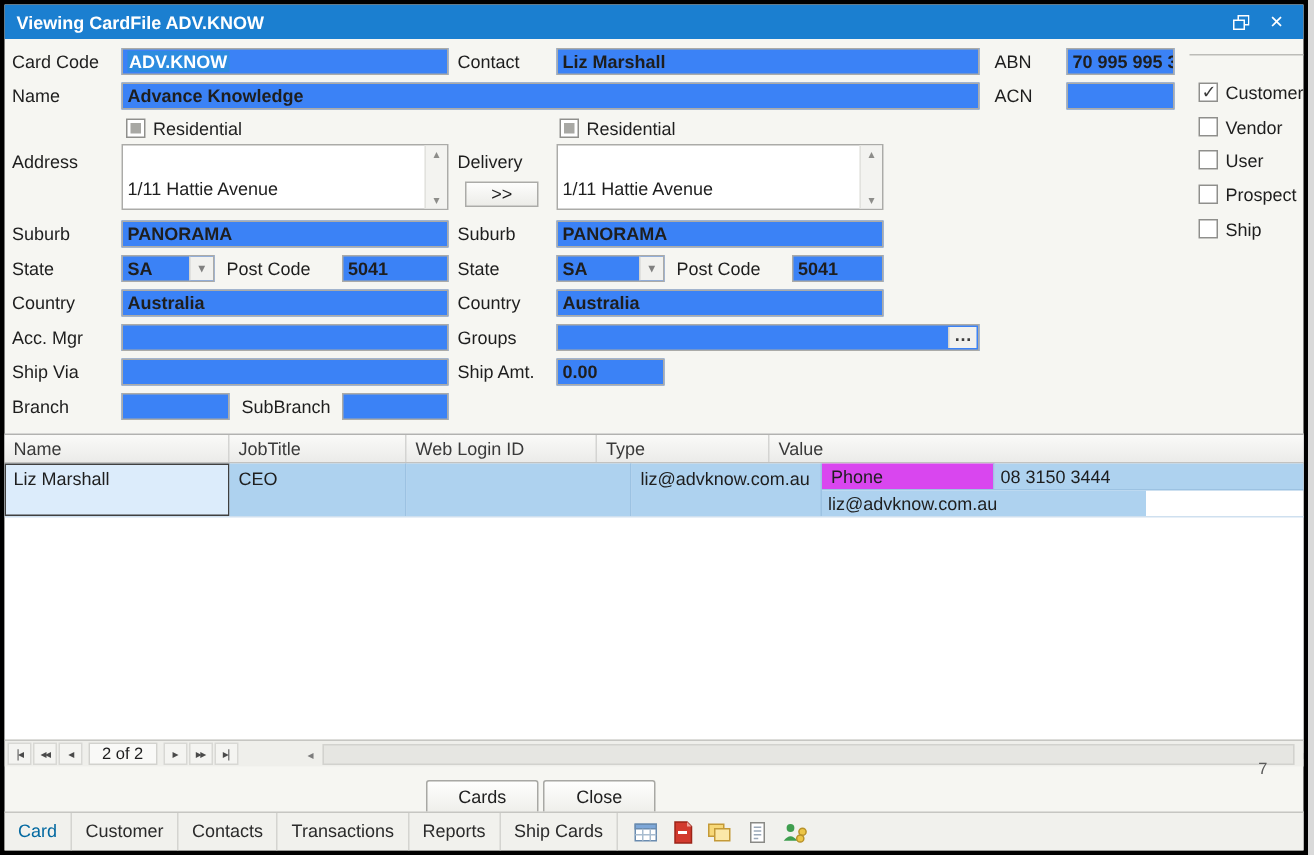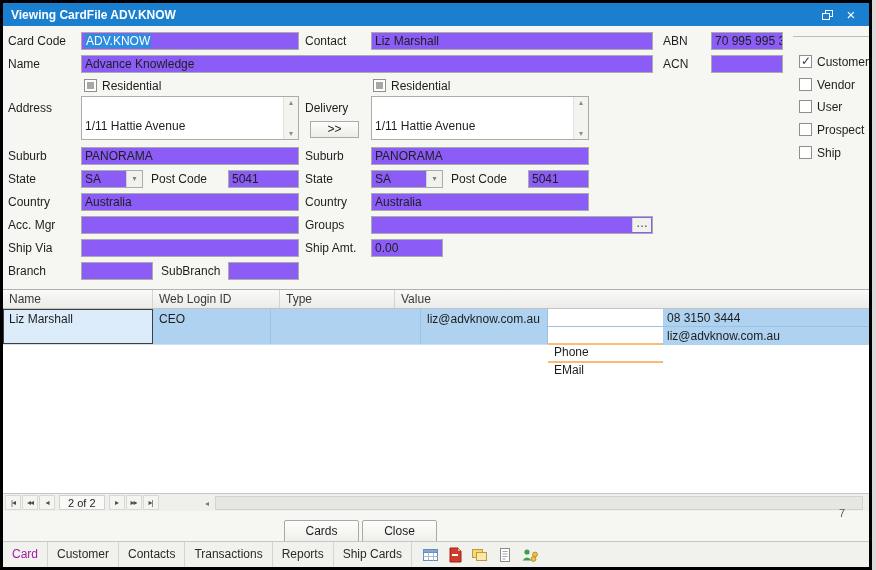--- a/index.html
+++ b/index.html
@@ -9,22 +9,22 @@
 
   
   .titlebar { position:absolute; left:0; top:0; right:0; height:23px; background:#1b7fd0;
               color:#fff; display:flex; align-items:center; padding:0 6px 0 8px; }
   .titlebar .title { font-weight:bold; font-size:12px; flex:1; }
   .tbtn { width:24px; height:19px; display:flex; align-items:center; justify-content:center;
           color:#fff; cursor:default; }
   .tbtn.close { font-size:15px; }
 
   .lbl { position:absolute; height:16px; line-height:16px; white-space:nowrap; }
-  .tbox { position:absolute; height:18px; background:#8b5cf6; border:1px solid #abab a8;
-          border:1px solid #ababa8; padding:1px 3px; line-height:14px; white-space:nowrap; overflow:hidden; }
+  .tbox { position:absolute; height:18px; background:#3b82f6; border:1px solid #abab a8;
+          border:1px solid #ababa8; padding:1px 3px; line-height:14px; white-space:nowrap; overflow:hidden;font-weight:bold; }
   .sel { background:#2d8ce0; color:#fff; padding:0 1px; }
   .num { text-align:left; }
 
   .mbox { position:absolute; height:44px; background:#fff; border:1px solid #ababa8; }
   .mtext { position:absolute; left:3px; top:2px; right:18px; line-height:14px;margin-top:20px; }
   .vscroll { position:absolute; top:0; right:0; bottom:0; width:15px; background:#f3f3f0;
              border-left:1px solid #e2e2de; display:flex; flex-direction:column;
              justify-content:space-between; align-items:center; }
   .sarr { font-size:8px; color:#8d8d8a; height:11px; line-height:11px; }
 
@@ -51,21 +51,21 @@
           border-top:1px solid #b2b2b0; }
   .ghead { display:flex; height:19px; background:linear-gradient(#fafaf8,#ebebe9);
            border-bottom:1px solid #c2c2c0; }
   .gh { border-right:1px solid #d4d4d2; padding:2px 0 0 6px; color:#3a3a3a; overflow:hidden; }
   .grow { display:flex; height:36px; border-bottom:1px solid #cfe0ef; }
   .gc { background:#aed2ef; border-right:1px solid #9cc2e2; padding:3px 0 0 6px; overflow:hidden; }
   .gc.focus { background:#dcecfb; border:1px solid #3f3f3f; padding:2px 0 0 5px; }
   .gdet { display:flex; flex-direction:column; }
   .drow { display:flex; height:18px; }
   .drow.first { border-bottom:1px solid #9cc2e2; }
-  .dtype { width:115px; background:#fdba74; border-right:1px solid #9cc2e2; padding:2px 0 0 6px;margin-top:34px; }
+  .dtype { width:115px; background:#d946ef; border-right:1px solid #9cc2e2; padding:2px 0 0 6px; }
   .dval { width:216px; background:#aed2ef; padding:2px 0 0 4px; }
 
   
   .navbar { position:absolute; left:0; top:490px; width:876px; height:18px; background:#efefeb;
             border-top:1px solid #c6c6c2; display:flex; align-items:center; gap:1px; padding-left:2px; }
   .nbtn { width:16px; height:15px; display:flex; align-items:center; justify-content:center;
           font-size:8px; color:#4a4a4a; background:#f4f4f1; border:1px solid #d8d8d4; letter-spacing:-1px; }
   .npos { margin:0 3px; padding:0 8px; height:15px; line-height:14px; background:#f9f9f7;
           border:1px solid #d2d2ce; font-size:11px; }
   .hscroll { position:absolute; left:196px; top:1px; right:0; height:16px; display:flex; align-items:center; }
@@ -73,21 +73,21 @@
   .hthumb { flex:1; height:14px; background:#e6e6e2; border:1px solid #d2d2ce; }
 
   .pbtn { position:absolute; height:23px; background:linear-gradient(#fefefd,#eeeeea);
           border:1px solid #a8a8a4; border-radius:2px; text-align:center; line-height:21px; }
   .sidenum { position:absolute; right:24px; top:504px; font-size:11px; color:#5a5a5a; }
 
   
   .footer { position:absolute; left:0; bottom:0; width:876px; height:26px; background:#f1f1ed;
             border-top:1px solid #c6c6c2; display:flex; align-items:center; }
   .ftab { padding:0 9px; height:25px; line-height:25px; border-right:1px solid #d4d4d0; color:#2b2b2b; }
-  .ftab.active { color:#a21caf; }
+  .ftab.active { color:#0369a1; }
   .ficons { display:flex; align-items:center; gap:9px; padding-left:10px; height:25px; }
   .ficon { display:flex; align-items:center; }
 </style>
 </head>
 <body>
 
 <div class="window">
 
   <div class="titlebar">
     <span class="title">Viewing CardFile ADV.KNOW</span>
@@ -202,36 +202,36 @@
   <div class="tbox num" style="left:368px;top:236px;width:72px">0.00</div>
 
   <div class="lbl" style="left:5px;top:260px">Branch</div>
   <div class="tbox" style="left:78px;top:259px;width:72px"></div>
   <div class="lbl" style="left:158px;top:260px">SubBranch</div>
   <div class="tbox" style="left:225px;top:259px;width:71px"></div>
 
   <div class="grid">
     <div class="ghead">
       <div class="gh" style="width:150px">Name</div>
+      <div class="gh" style="width:118px">JobTitle</div>
       <div class="gh" style="width:127px">Web Login ID</div>
       <div class="gh" style="width:115px">Type</div>
       <div class="gh" style="width:216px;border-right:none">Value</div>
     </div>
     <div class="grow">
       <div class="gc focus" style="width:150px">Liz Marshall</div>
       <div class="gc" style="width:118px">CEO</div>
       <div class="gc" style="width:150px"></div>
       <div class="gc" style="width:127px">liz@advknow.com.au</div>
       <div class="gdet" style="width:331px">
         <div class="drow first">
           <div class="dtype">Phone</div>
           <div class="dval">08 3150 3444</div>
         </div>
         <div class="drow">
-          <div class="dtype">EMail</div>
           <div class="dval">liz@advknow.com.au</div>
         </div>
       </div>
     </div>
   </div>
 
   <div class="navbar">
     <span class="nbtn">|◂</span>
     <span class="nbtn">◂◂</span>
     <span class="nbtn">◂</span>

